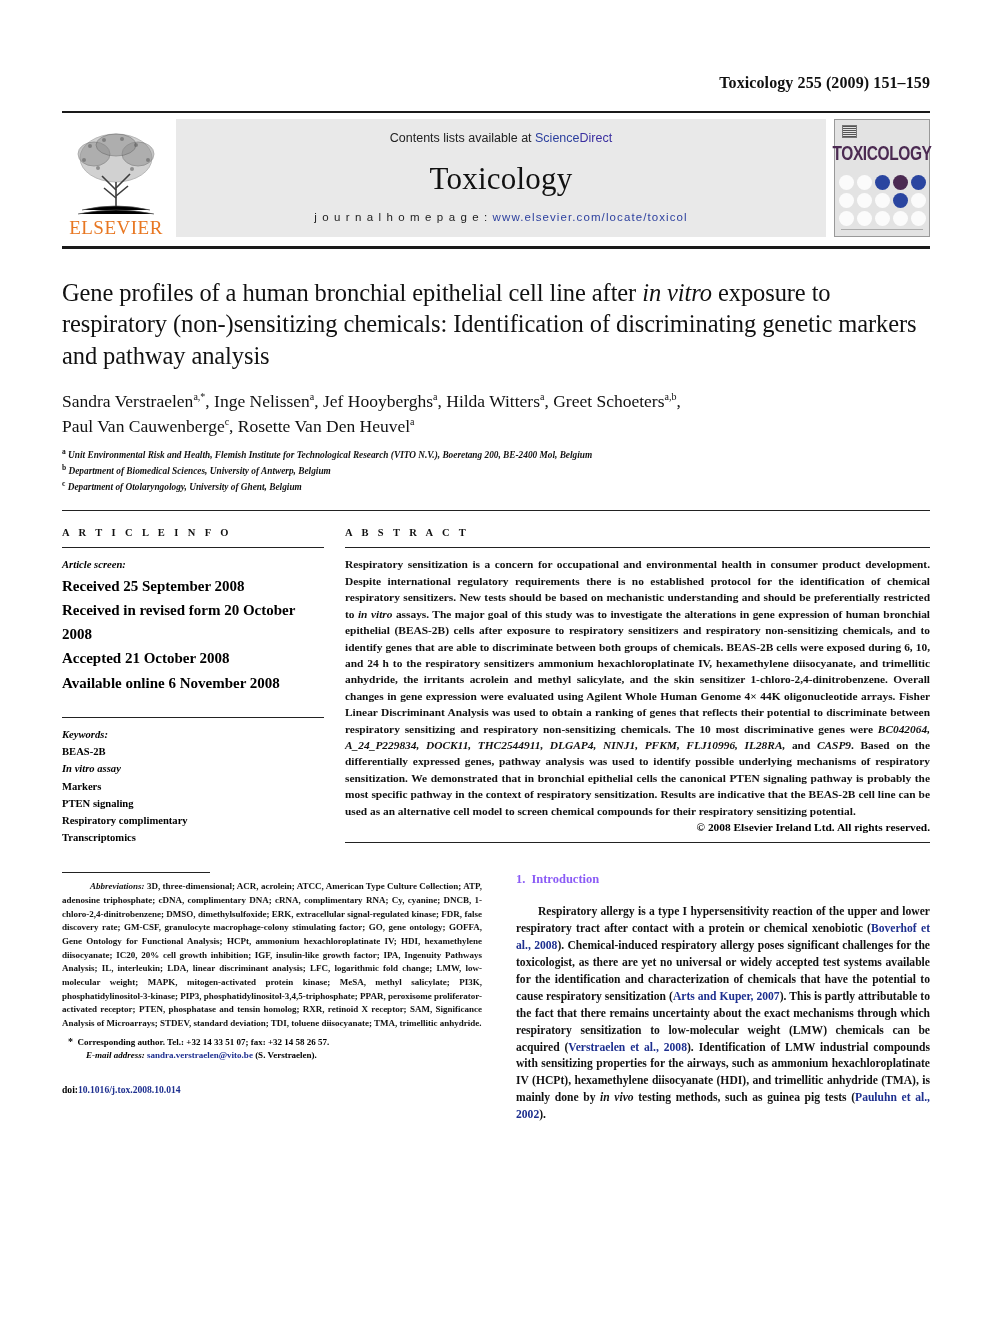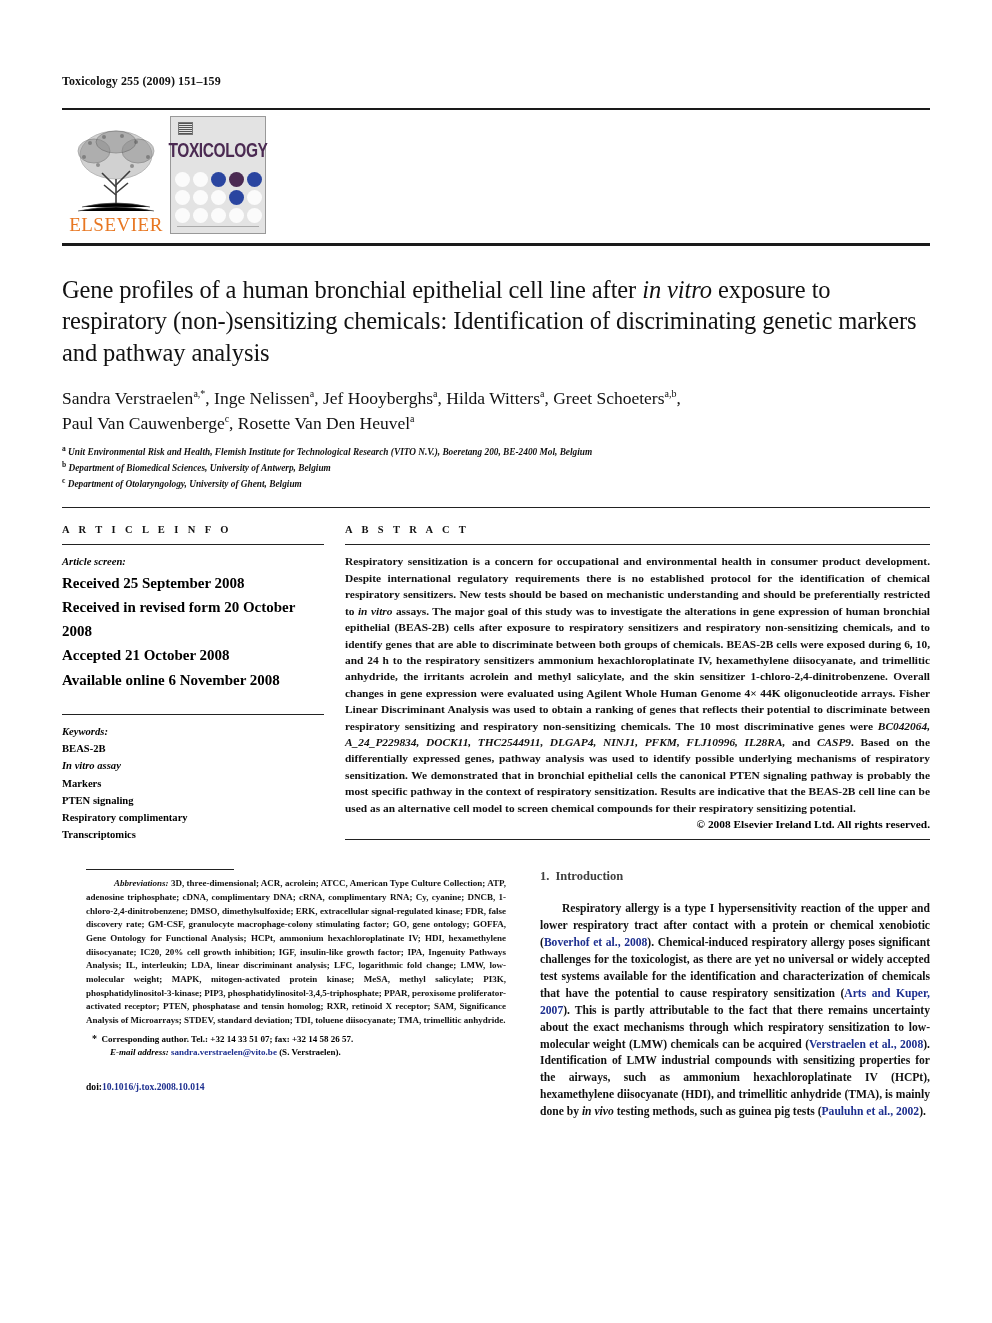--- a/index.html
+++ b/index.html
@@ -10,22 +10,22 @@
     background: #ffffff;
     font-family: "Liberation Serif", "DejaVu Serif", serif;
     color: #000000;
     position: relative;
     overflow: hidden;
   }
   .page { position: relative; width: 992px; height: 1323px; padding: 0 62px; }
 
   
   .runhead {
-    text-align: left;
-    font-size: 12px;
+    text-align: right;
+    font-size: 16px;
     font-weight: bold;
     letter-spacing: .1px;
     padding-top: 74px;
     color: #111;
   }
 
   
   .banner-wrap { margin-top: 19px; border-top: 2px solid #1a1a1a; padding-top: 1px; }
   .banner { display: flex; align-items: stretch; height: 118px; margin-top: 5px; }
 
@@ -123,41 +123,41 @@
     text-align: justify; color: #111; margin-top: 1px;
   }
   .abstract-body i { font-style: italic; }
   .copyright {
     font-size: 11.4px; font-weight: bold; text-align: right; margin-top: 2px;
   }
   .abs-bottom-rule { border-top: 1.6px solid #222; margin-top: 9px; }
 
   
   .lower { display: flex; margin-top: 26px; }
-  .lower-left { width: 420px; flex: 0 0 420px; position: relative; margin-left: 24px; }
+  .lower-left { width: 420px; flex: 0 0 420px; position: relative; }
   .lower-right { flex: 1 1 auto; padding-left: 34px; }
 
   .foot-rule { width: 148px; border-top: 1px solid #222; margin-bottom: 7px; }
   .abbrev {
     font-size: 9.0px; font-weight: bold; line-height: 1.52;
     text-align: justify; text-indent: 28px; color: #111;
   }
   .abbrev i { font-style: italic; }
   .corresp {
     font-size: 9.0px; font-weight: bold; line-height: 1.55;
     margin-top: 3px; padding-left: 14px; text-indent: -8px;
   }
   .corresp .star { font-size: 10px; }
   .email-line { font-size: 9.0px; font-weight: bold; line-height: 1.55; padding-left: 24px; }
   .email-line i { font-style: italic; }
   .link { color: #1d2f8f; }
 
   .issn-block { margin-top: 20px; font-size: 9.6px; font-weight: bold; line-height: 1.5; }
 
-  .sec-title { font-size: 12.5px; font-weight: bold; color: #404040; }
+  .sec-title { font-size: 12.5px; font-weight: bold; color: #8b5cf6; }
   .sec-title .num { margin-right: 6px; }
   .intro-p {
     font-size: 11.6px; font-weight: bold; line-height: 1.46;
     text-align: justify; text-indent: 22px; margin-top: 17px; color: #111;
   }
   .intro-p i { font-style: italic; }
   .cite { color: #1d2f8f; }
 </style>
 </head>
 <body>
@@ -195,20 +195,29 @@
               <circle cx="72" cy="17" r="2"></circle>
             <circle cx="20" cy="32" r="2"></circle>
               <circle cx="84" cy="32" r="2"></circle>
             <circle cx="34" cy="40" r="2"></circle>
               <circle cx="68" cy="41" r="2"></circle>
           </g>
         </svg>
         <div class="elsevier-word">ELSEVIER</div>
       </div>
 
+      <div class="banner-center">
+        <div class="contents-line">
+          <span>Contents lists available at </span><span class="sd-s">Science</span><span class="sd-d">Direct</span>
+        </div>
+        <div class="journal-name">Toxicology</div>
+        <div class="homepage">
+          <span>j o u r n a l   h o m e p a g e :   </span><span class="url">www.elsevier.com/locate/toxicol</span>
+        </div>
+      </div>
 
       <div class="cover-thumb">
         <div class="cover-mini-logo"></div>
         <div class="cover-title">TOXICOLOGY</div>
         <div class="dot-grid">
           <div class="dot"></div>
           <div class="dot"></div>
           <div class="dot blue"></div>
           <div class="dot plum"></div>
           <div class="dot blue"></div>

